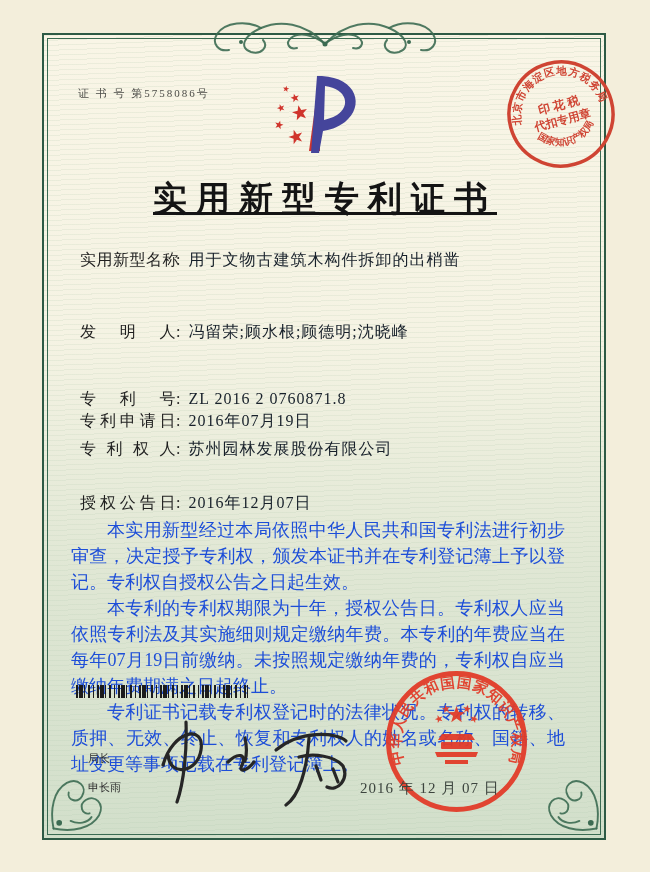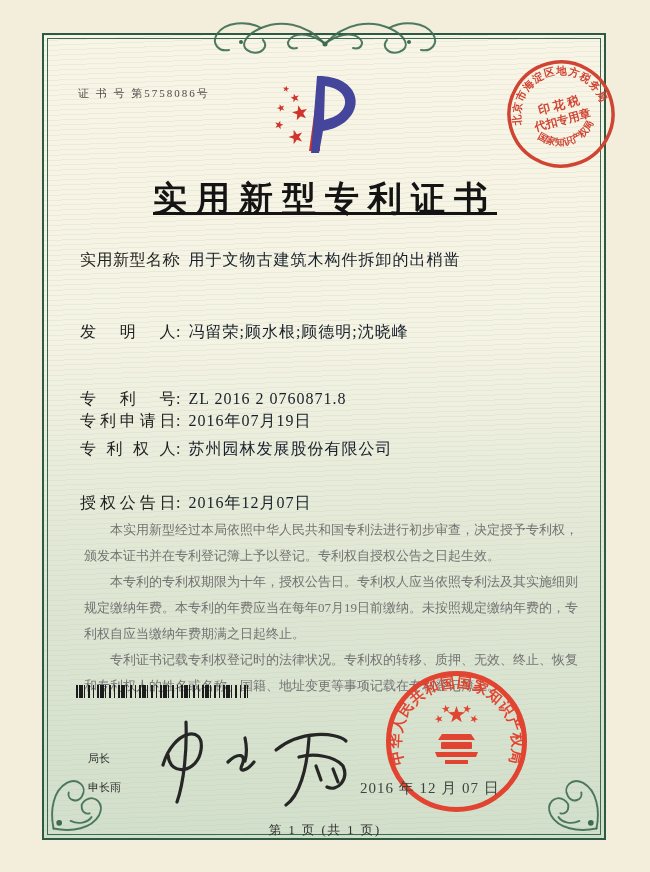--- a/index.html
+++ b/index.html
@@ -39,22 +39,22 @@
 
   .fields{position:absolute;left:80px;top:0;width:500px;}
   .field-row{position:absolute;left:0;white-space:nowrap;font-size:16px;color:#1f1f1f;}
   .field-label{display:inline-block;width:96px;text-align:justify;text-align-last:justify;letter-spacing:.5px;}
   .field-colon{margin-right:8px;}
   .field-value{letter-spacing:1px;color:#17202a;}
   .row-0{top:250px;} .row-1{top:322px;} .row-2{top:353px;margin-top:36px;}
   .row-3{top:411px;} .row-4{top:439px;} .row-5{top:493px;font-family:Liberation Serif, serif;}
 
   .body-text{
-    position:absolute;left:84px;top:517px;width:494px;
-    font-size:13px;line-height:26px;color:#737373;text-align:justify;
+    position:absolute;left:71px;top:517px;width:494px;
+    font-size:18px;line-height:26px;color:#1d4ed8;text-align:justify;
   }
   .body-text p{margin:0;text-indent:2em;}
 
   .barcode{
     position:absolute;left:76px;top:685px;width:172px;height:13px;
     background:repeating-linear-gradient(90deg,
       #1c1c1c 0 2px,transparent 2px 3px,
       #1c1c1c 3px 7px,transparent 7px 8px,
       #1c1c1c 8px 9px,transparent 9px 12px,
       #1c1c1c 12px 14px,transparent 14px 17px,
@@ -207,15 +207,14 @@
       <use href="#star" transform="translate(84,41) scale(0.42) rotate(10)"></use>
       <use href="#star" transform="translate(91,51) scale(0.42) rotate(20)"></use>
       <path d="M55,72 L92,72 L88,66 L59,66 Z"></path>
       <rect x="58" y="74" width="31" height="7" rx="1"></rect>
       <path d="M52,84 L95,84 L93,89 L54,89 Z"></path>
       <rect x="62" y="92" width="23" height="4"></rect>
     </g>
   </svg>
   <div class="seal-date">2016 年 12 月 07 日</div>
 
-  <div class="footer">第 1 页 (共 1 页)</div>
 
 </div>
 
 </body></html>

